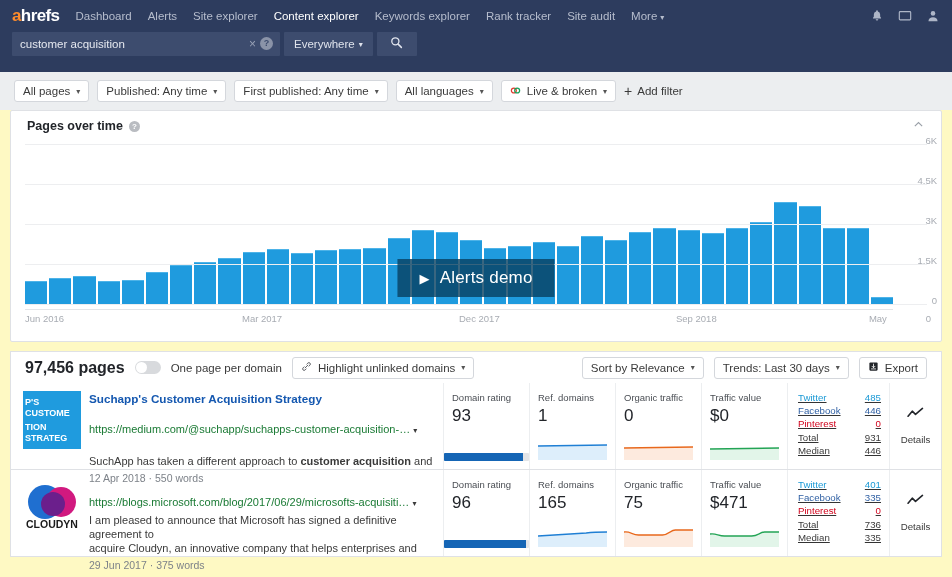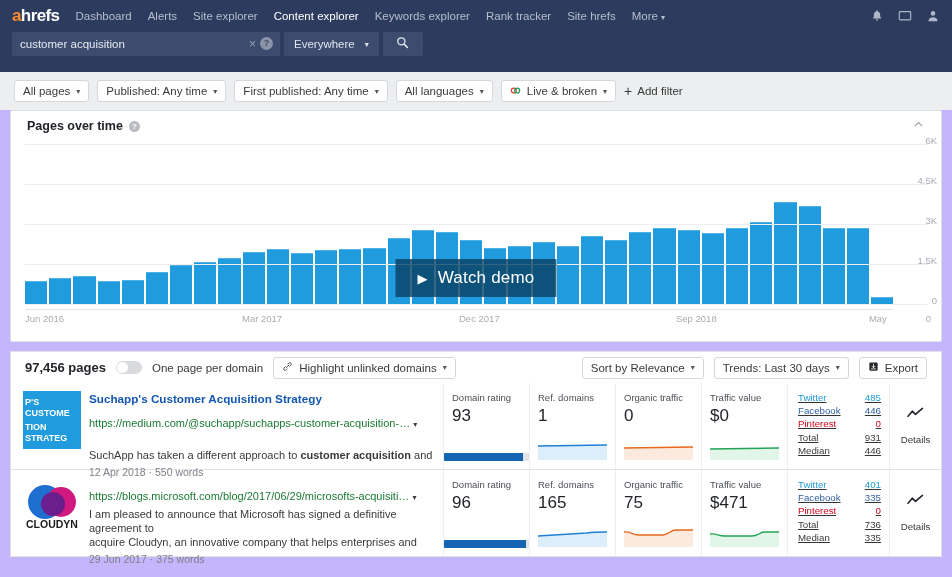--- a/index.html
+++ b/index.html
@@ -4,21 +4,21 @@
 <style>
   * { box-sizing: border-box; margin:0; padding:0; }
   html,body { width:952px; height:577px; }
   body {
     font-family: "Liberation Sans", sans-serif;
     background:#e9eaec;
     font-size:12px;
     color:#333;
     overflow:hidden;
   }
-  .app { width:952px; height:577px; position:relative; background:#c4b5fd; }
+  .app { width:952px; height:577px; position:relative; background:#fef9c3; }
 
   
   .topnav {
     height:32px; background:#2d3c5e; display:flex; align-items:center;
     padding:0 12px;
   }
   .logo { font-size:17px; font-weight:bold; color:#fff; letter-spacing:-0.6px; margin-right:16px; }
   .logo .a { color:#ff8c2b; }
   .navlinks { display:flex; align-items:center; gap:16px; flex:1; }
   .navlink { color:#b6bdcd; font-size:11.5px; white-space:nowrap; cursor:pointer; }
@@ -34,21 +34,21 @@
     width:268px; background:#3d4c6e; border:none; color:#e6e9f0; font-size:11.5px;
     padding:0 42px 0 8px; height:24px; font-family:inherit; border-radius:1px;
     position:relative;
   }
   .searchfield-wrap { position:relative; }
   .clear-x { position:absolute; right:24px; top:5px; color:#97a0b5; font-size:12px; line-height:14px; cursor:pointer; }
   .help-q { position:absolute; right:7px; top:5px; width:13px;height:13px;border-radius:50%;
     background:#8a93a8; color:#3d4c6e; font-size:9px; line-height:13px; text-align:center; font-weight:bold; cursor:pointer;}
   .scope {
     background:#3d4c6e; color:#dfe3ec; font-size:11.5px; height:24px; padding:0 10px;
-    display:flex; align-items:center; gap:10px; margin-left:4px; cursor:pointer; border-radius:1px;
+    display:flex; align-items:center; gap:4px; margin-left:4px; cursor:pointer; border-radius:1px;
   }
   .scope .caret { font-size:8px; }
   .searchbtn {
     background:#3d4c6e; width:40px; height:24px; margin-left:4px; display:flex;
     align-items:center; justify-content:center; cursor:pointer; border-radius:1px;
   }
 
   
   .filterrow {
     height:38px; display:flex; align-items:center; gap:8px; padding:0 14px;
@@ -91,39 +91,39 @@
     background:rgba(8,64,96,0.80); color:#fff; padding:9px 22px; font-size:17px;
     display:flex; align-items:center; gap:10px; cursor:pointer; letter-spacing:0.2px;
   }
   .watchdemo .play { font-size:13px; }
 
   
   .restoolbar {
     background:#fff; border:1px solid #dfe1e5; border-bottom:none; margin:9px 10px 0;
     height:32px; display:flex; align-items:center; padding:0 14px; gap:10px;
   }
-  .pagecount { font-size:13px; font-weight:bold; color:#22252a; }
+  .pagecount { font-size:16px; font-weight:bold; color:#22252a; }
   .toggle {
     width:26px;height:13px;border-radius:7px;background:#d8dadd;position:relative;cursor:pointer;
   }
   .toggle .knob { position:absolute; left:1px; top:1px; width:11px;height:11px;border-radius:50%;background:#fff; }
   .toolbar-label { font-size:11.5px; color:#3a3a3a; }
   .spacer { flex:1; }
 
   
   .results { margin:0 10px; }
   .row {
     background:#fff; border:1px solid #dfe1e5; border-top:none; display:flex;
     height:87px; align-items:stretch;
   }
   .thumb { width:70px; padding:8px 0 8px 12px; flex:none; }
   .thumbimg { width:58px;height:58px; position:relative; overflow:hidden; }
   .rmain { flex:1; padding:9px 10px 0 8px; min-width:0; }
   .rtitle { font-size:11.7px; font-weight:bold; color:#1558b0; line-height:14px; cursor:pointer; }
-  .rurl { font-size:11px; color:#1a7a34; line-height:14px; margin-top:10px; white-space:nowrap; overflow:hidden; text-overflow:ellipsis; }
+  .rurl { font-size:11px; color:#1a7a34; line-height:14px; margin-top:16px; white-space:nowrap; overflow:hidden; text-overflow:ellipsis; }
   .rurl .uc { color:#3a3a3a; font-size:8px; margin-left:3px; }
   .rdesc { font-size:11px; color:#3a3a3a; line-height:14px; margin-top:2px; }
   .rdesc b { font-weight:bold; }
   .rmeta { font-size:10.5px; color:#7d8289; margin-top:4px; }
 
   .metric { width:86px; border-left:1px solid #eceef0; padding:9px 8px 0; position:relative; flex:none; }
   .mlabel { font-size:9.5px; color:#4a4e54; }
   .mvalue { font-size:17px; color:#22252a; font-weight:normal; margin-top:3px; line-height:20px; }
   .mviz { position:absolute; left:8px; right:8px; bottom:9px; height:26px; }
   .drbar { position:absolute; left:0; right:0; bottom:8px; height:8px; background:#e2e4e7; border-radius:1px; overflow:hidden; }
@@ -151,21 +151,21 @@
 
   <div class="topnav">
     <div class="logo"><span class="a">a</span><span>hrefs</span></div>
     <div class="navlinks" id="navlinks">
         <span class="navlink"><span>Dashboard</span></span>
         <span class="navlink"><span>Alerts</span></span>
         <span class="navlink"><span>Site explorer</span></span>
         <span class="navlink active"><span>Content explorer</span></span>
         <span class="navlink"><span>Keywords explorer</span></span>
         <span class="navlink"><span>Rank tracker</span></span>
-        <span class="navlink"><span>Site hrefs</span></span>
+        <span class="navlink"><span>Site audit</span></span>
         <span class="navlink"><span>More</span><span class="caret">▾</span></span>
       </div>
     <div class="navicons">
       <span>
         <svg width="14" height="14" viewBox="0 0 16 16">
             <path fill="#aeb6c7" d="M8 1.5a1 1 0 0 1 1 1v.4a3.6 3.6 0 0 1 2.6 3.4v2.3l1 1.6v.7H3.4v-.7l1-1.6V6.3A3.6 3.6 0 0 1 7 2.9v-.4a1 1 0 0 1 1-1zM6.5 11.6h3a1.5 1.5 0 0 1-3 0z"></path>
           </svg>
       </span>
       <span>
         <svg width="14" height="14" viewBox="0 0 16 16">
@@ -298,21 +298,21 @@
       <div class="xaxis" id="xaxis">
         <span class="xzero">0</span>
       <span class="xtick" style="left: 0%;">Jun 2016</span>
           <span class="xtick" style="left: 25%;">Mar 2017</span>
           <span class="xtick" style="left: 50%;">Dec 2017</span>
           <span class="xtick" style="left: 75%;">Sep 2018</span>
           <span class="xtick" style="left: 97.2222%;">May</span>
         </div>
       <div class="watchdemo">
         <span class="play">▶</span>
-        <span>Watch demo</span>
+        <span>Alerts demo</span>
       </div>
     </div>
   </div>
 
   <div class="restoolbar">
     <span class="pagecount">97,456 pages</span>
     <span class="toggle">
         <i class="knob"></i>
       </span>
     <span class="toolbar-label">One page per domain</span>

